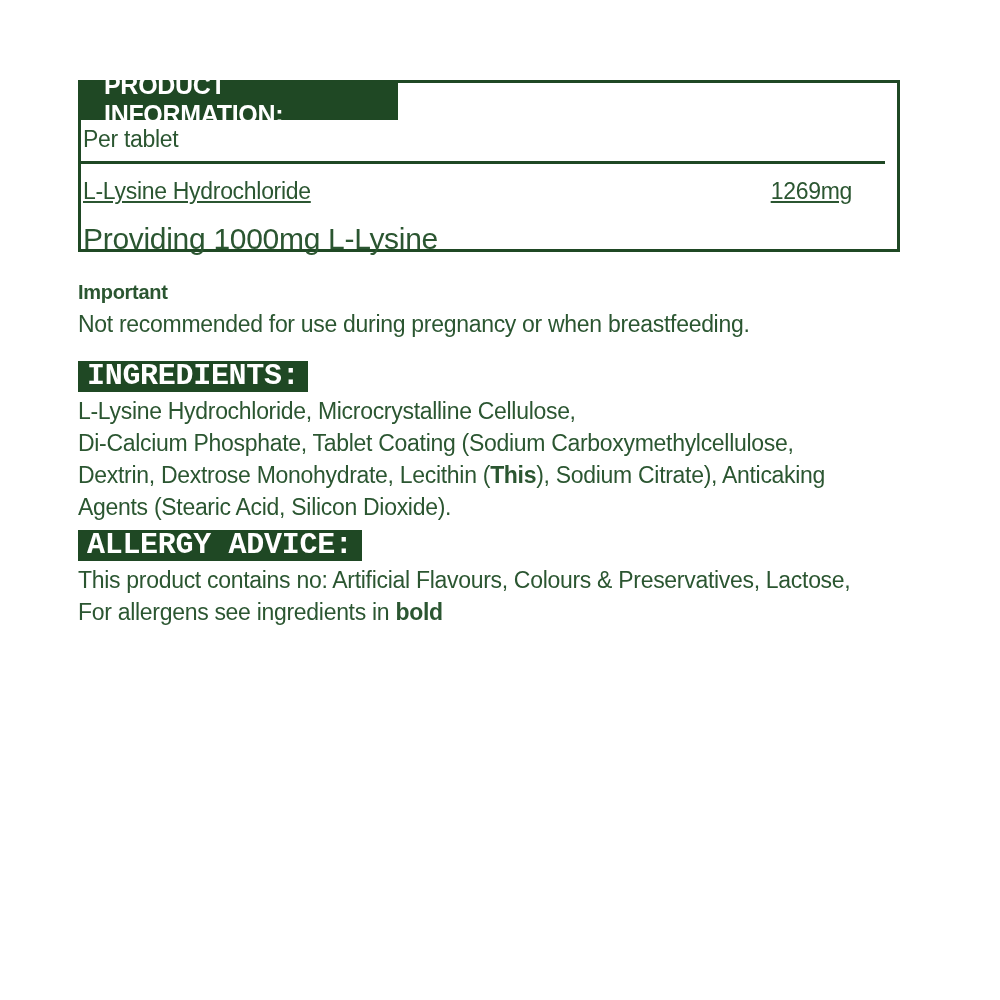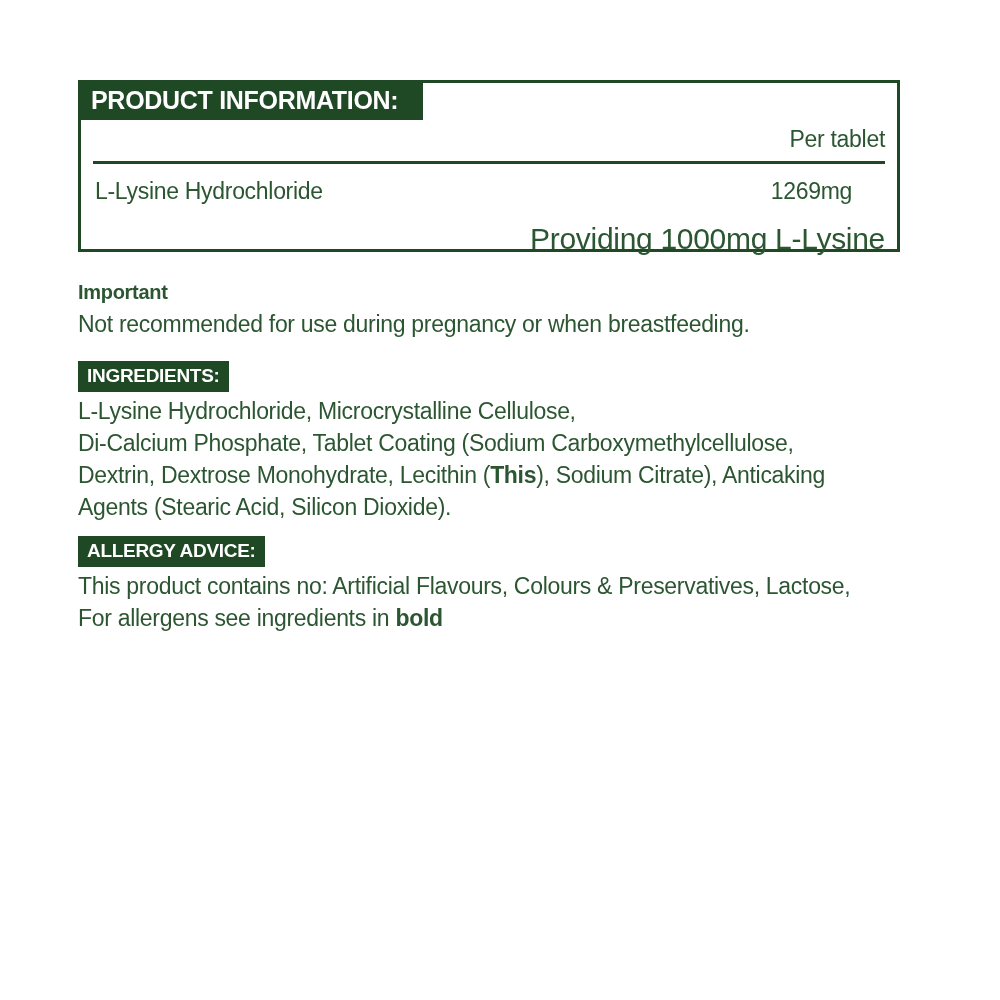--- a/index.html
+++ b/index.html
@@ -21,53 +21,54 @@
   
   .panel{
     position:absolute;
     left:78px; top:80px;
     width:822px; height:172px;
     border:3px solid var(--dark-green);
   }
   .panel-bar{
     position:absolute;
     top:-3px; left:-3px;
-    width:345px; height:40px;
+    width:320px; height:40px;
     background:var(--dark-green);
     color:var(--white);
     font-weight:700;
     font-size:25px;
     letter-spacing:-0.3px;
     display:flex;
     align-items:center;
-    padding-left:13px;
+    padding-left:26px;
   }
   .panel-body{
     position:absolute;
-    top:37px; left:12px; right:12px;text-align:right;
+    top:37px; left:0; right:12px;
   }
   .per-tablet{
     font-size:23px;
     letter-spacing:-0.3px;
     margin-top:6px;
     padding-left:2px;
   }
   .panel-rule{
     height:3px;
     background:var(--dark-green);
     margin-top:8px;
   }
   .nutrient-row{
     display:flex;
     justify-content:space-between;
     align-items:baseline;
     margin-top:14px;
     padding:0 33px 0 2px;
     font-size:23px;
     letter-spacing:-0.3px;
+    text-decoration:underline;
   }
   .providing-row{
     margin-top:17px;
     padding-left:2px;
     font-size:30px;
     letter-spacing:-0.3px;
   }
   
   .sections{
     position:absolute;
@@ -84,27 +85,28 @@
     font-size:23px;
     letter-spacing:-0.3px;
     line-height:32px;
     white-space:nowrap;
   }
   .green-bar{
     display:inline-block;
     background:var(--dark-green);
     color:var(--white);
     font-weight:700;
-    font-size:19px;
+    font-size:30px;
     letter-spacing:-0.3px;
     line-height:30px;
     padding:0 9px 1px 9px;
+    font-family:Liberation Mono, monospace;
   }
   .ing-bar-wrap{margin-top:21px; margin-bottom:3px;}
-  .allergy-bar-wrap{margin-top:13px; margin-bottom:3px;}
+  .allergy-bar-wrap{margin-top:7px; margin-bottom:3px;}
   .bold{font-weight:700;}
 </style>
 </head>
 <body>
 
 <div class="page">
 
   <div class="panel">
     <div class="panel-bar">
       <span>PRODUCT INFORMATION:</span>

